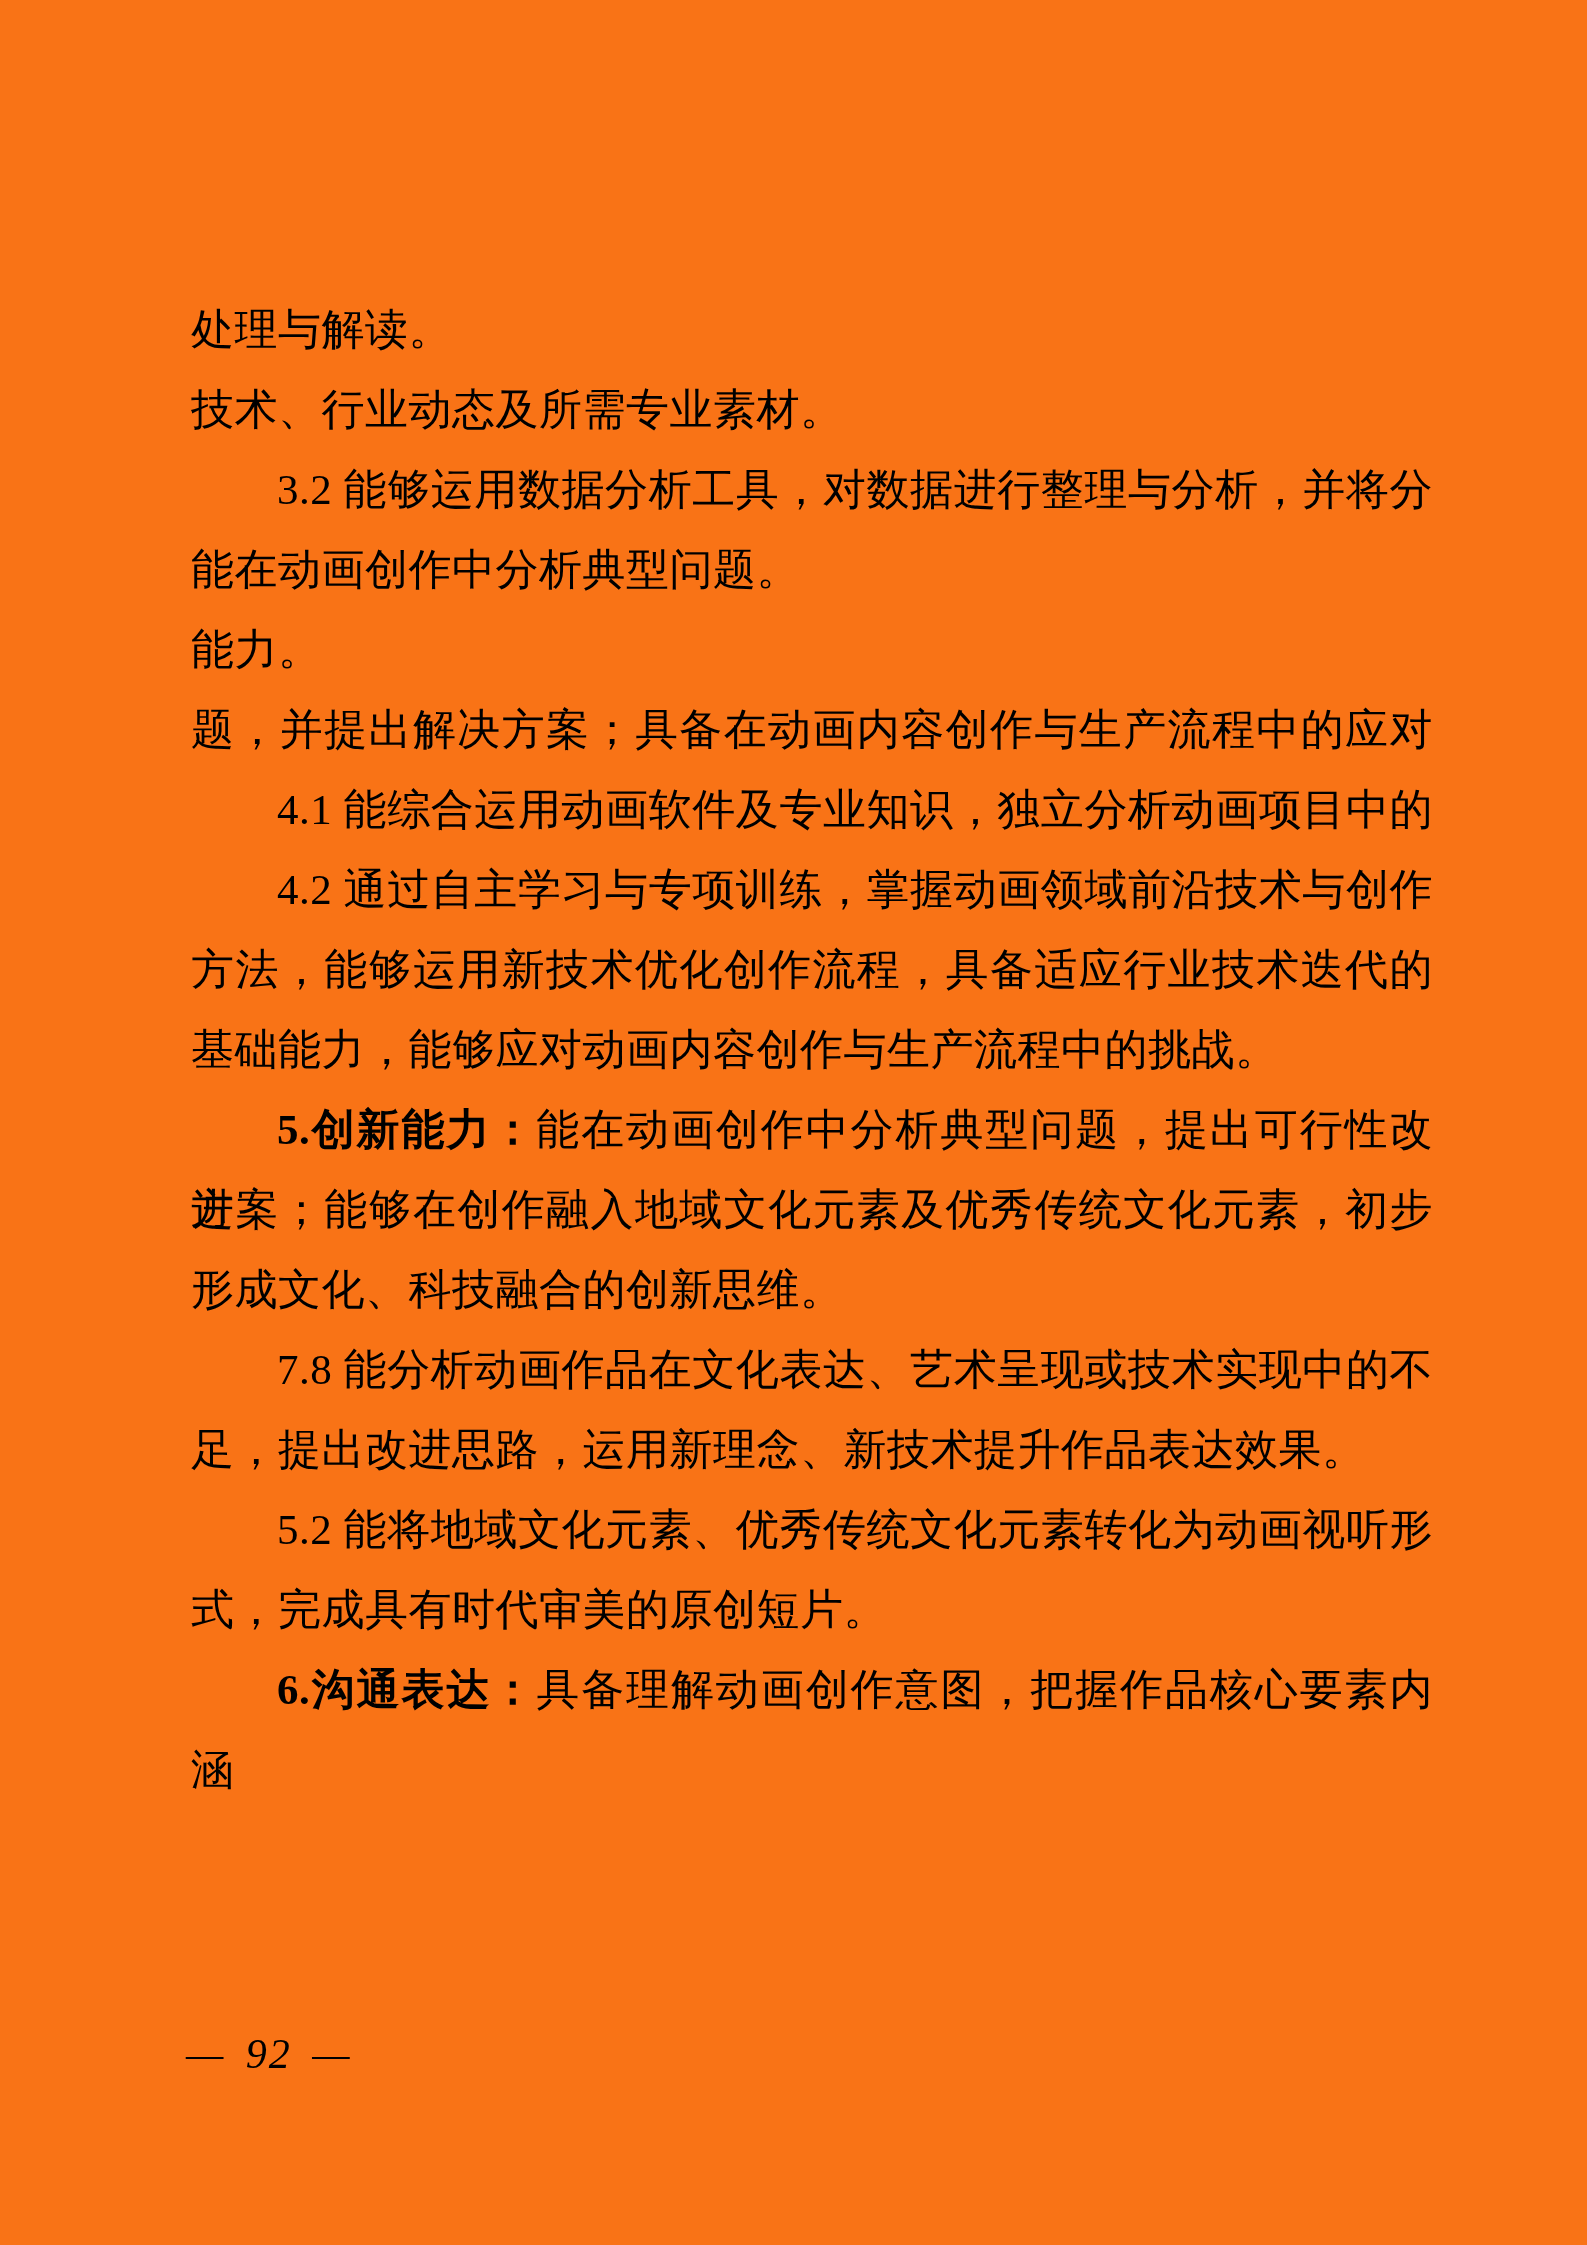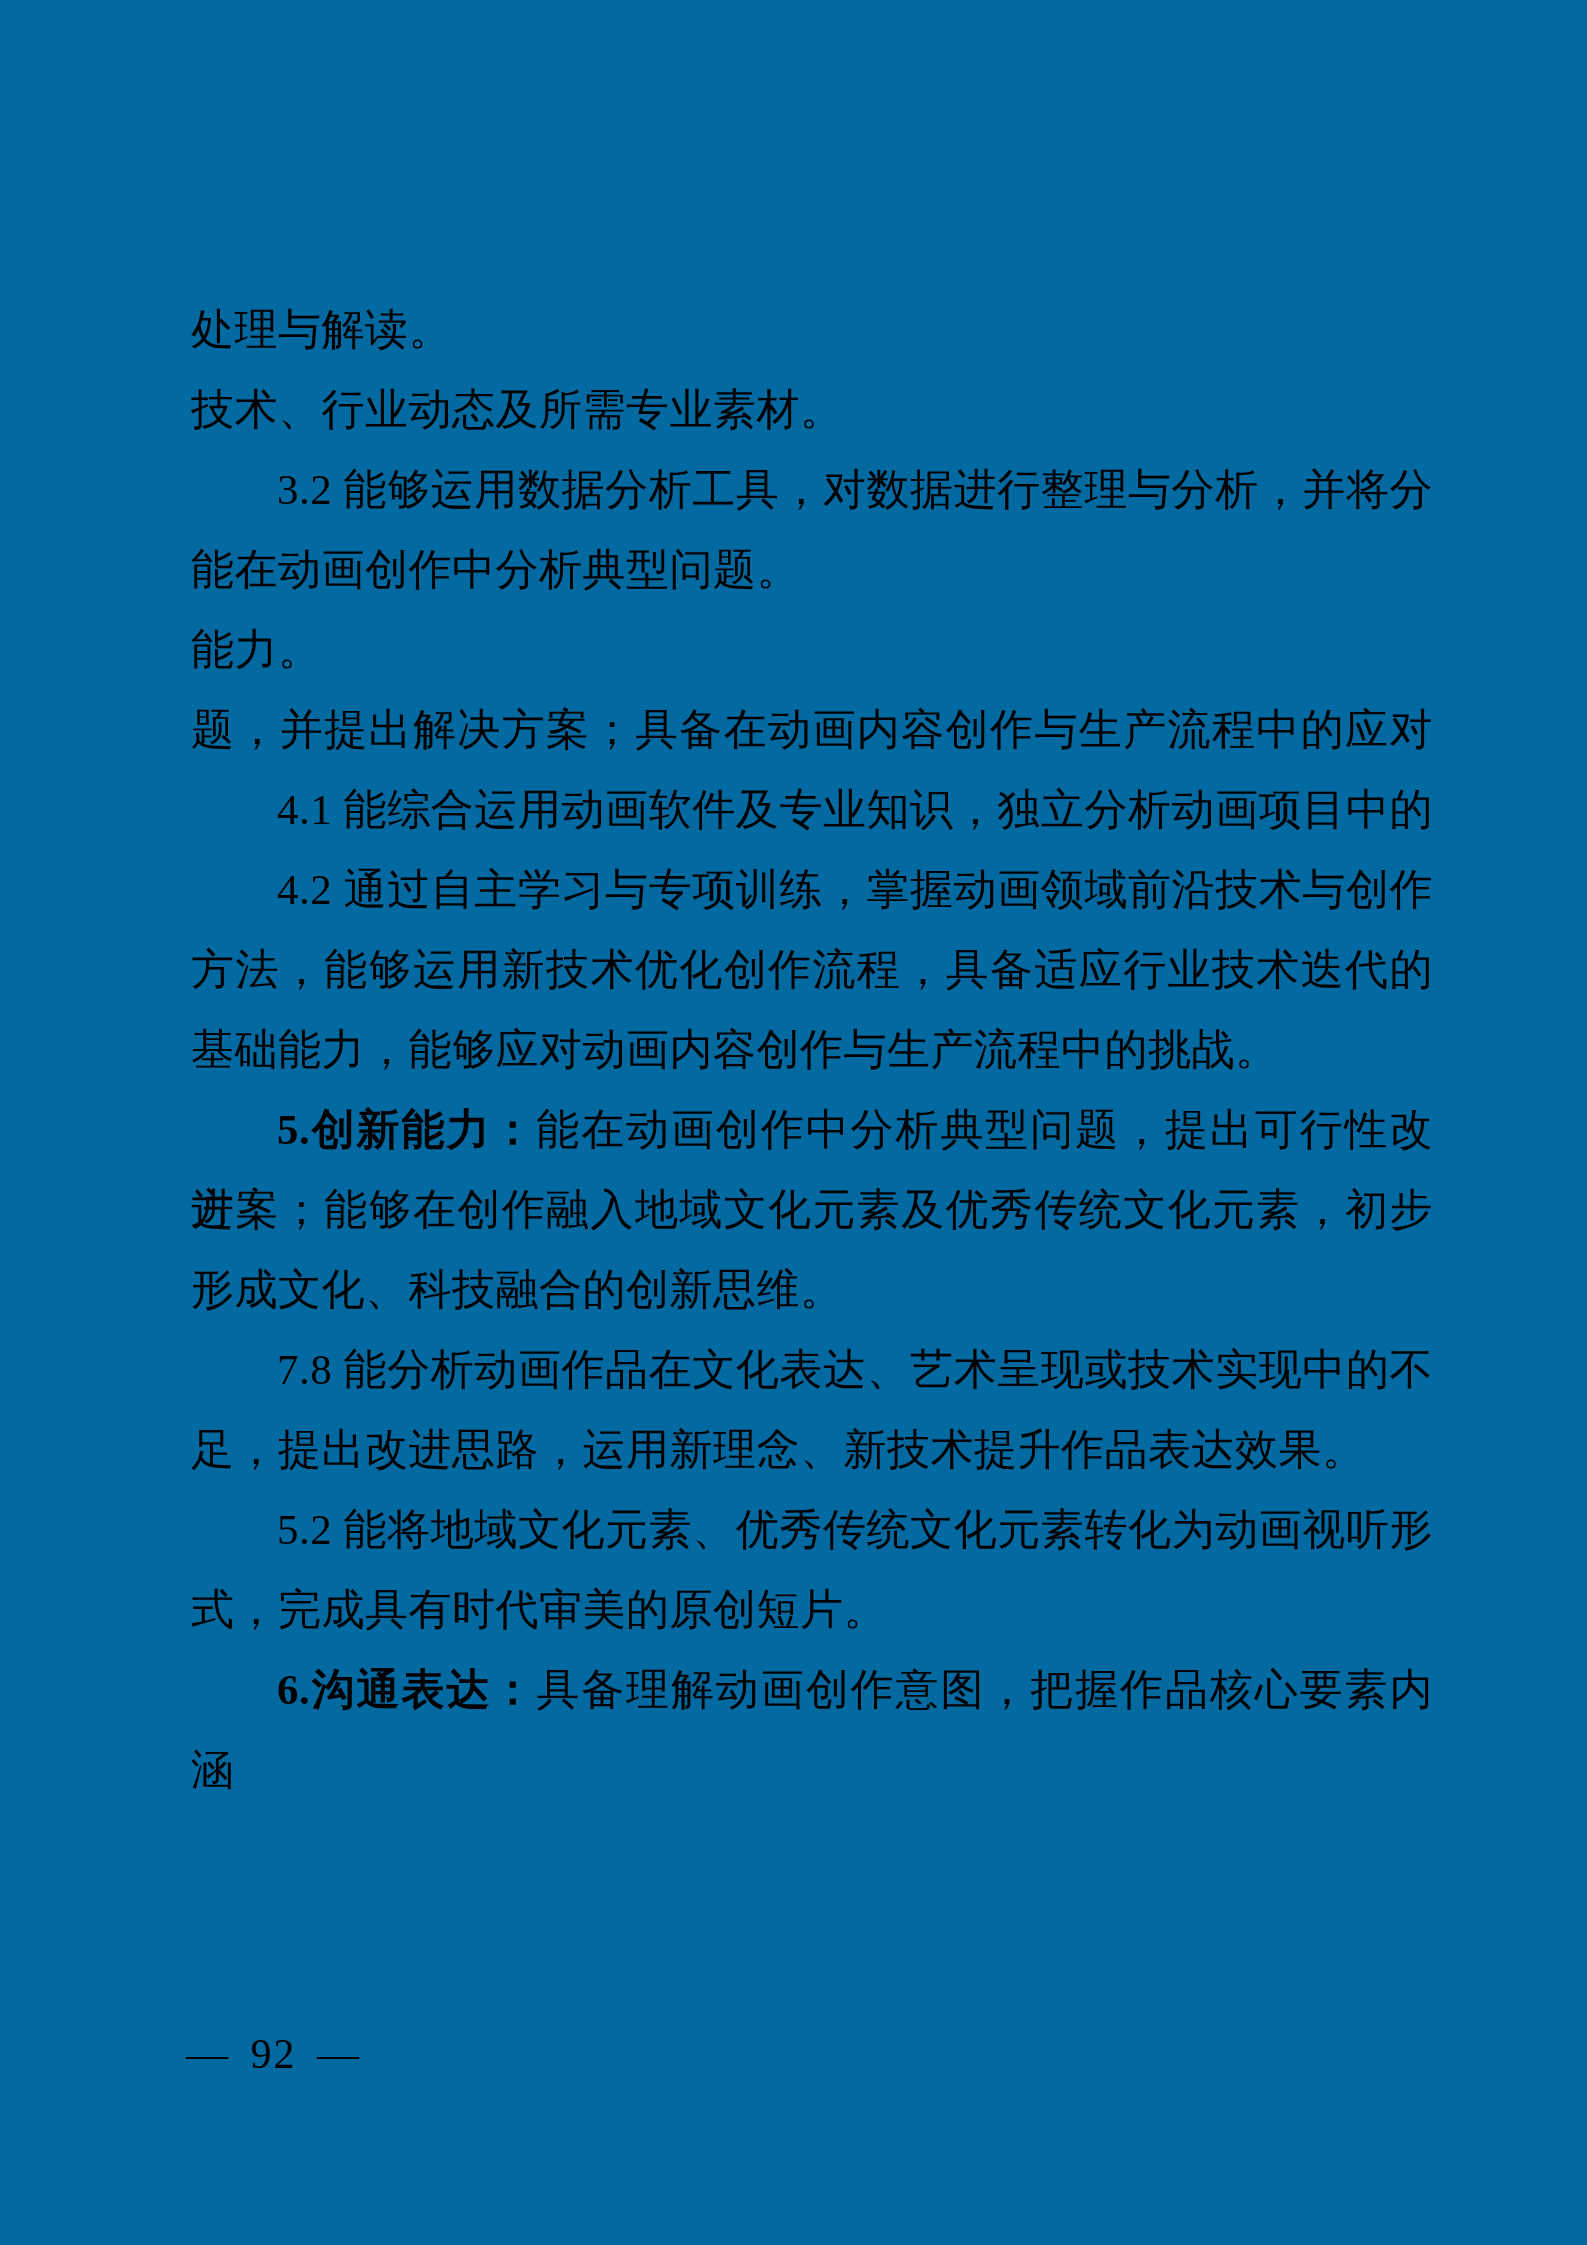--- a/index.html
+++ b/index.html
@@ -4,21 +4,21 @@
 <style>
   html, body {
     margin: 0;
     padding: 0;
     background: #ffffff;
   }
   .page {
     position: relative;
     width: 1587px;
     height: 2245px;
-    background: #0369a1;
+    background: #f97316;
     overflow: hidden;
     font-family: "Liberation Serif", "DejaVu Serif", serif;
     color: #000000;
   }
   .doc-body {
     position: absolute;
     left: 191px;
     top: 290px;
     width: 1242px;
   }
@@ -43,20 +43,21 @@
   .page-number {
     position: absolute;
     left: 186px;
     top: 2030px;
     height: 48px;
     line-height: 48px;
     font-size: 42px;
     letter-spacing: 2px;
     word-spacing: 8px;
     color: #000000;
+    font-style: italic;
   }
 </style>
 </head>
 <body>
 
 <div class="page">
   <div class="doc-body">
       <div class="line">处理与解读。</div>
       <div class="line">技术、行业动态及所需专业素材。</div>
       <div class="line indent justify">3.2 能够运用数据分析工具，对数据进行整理与分析，并将分</div>

